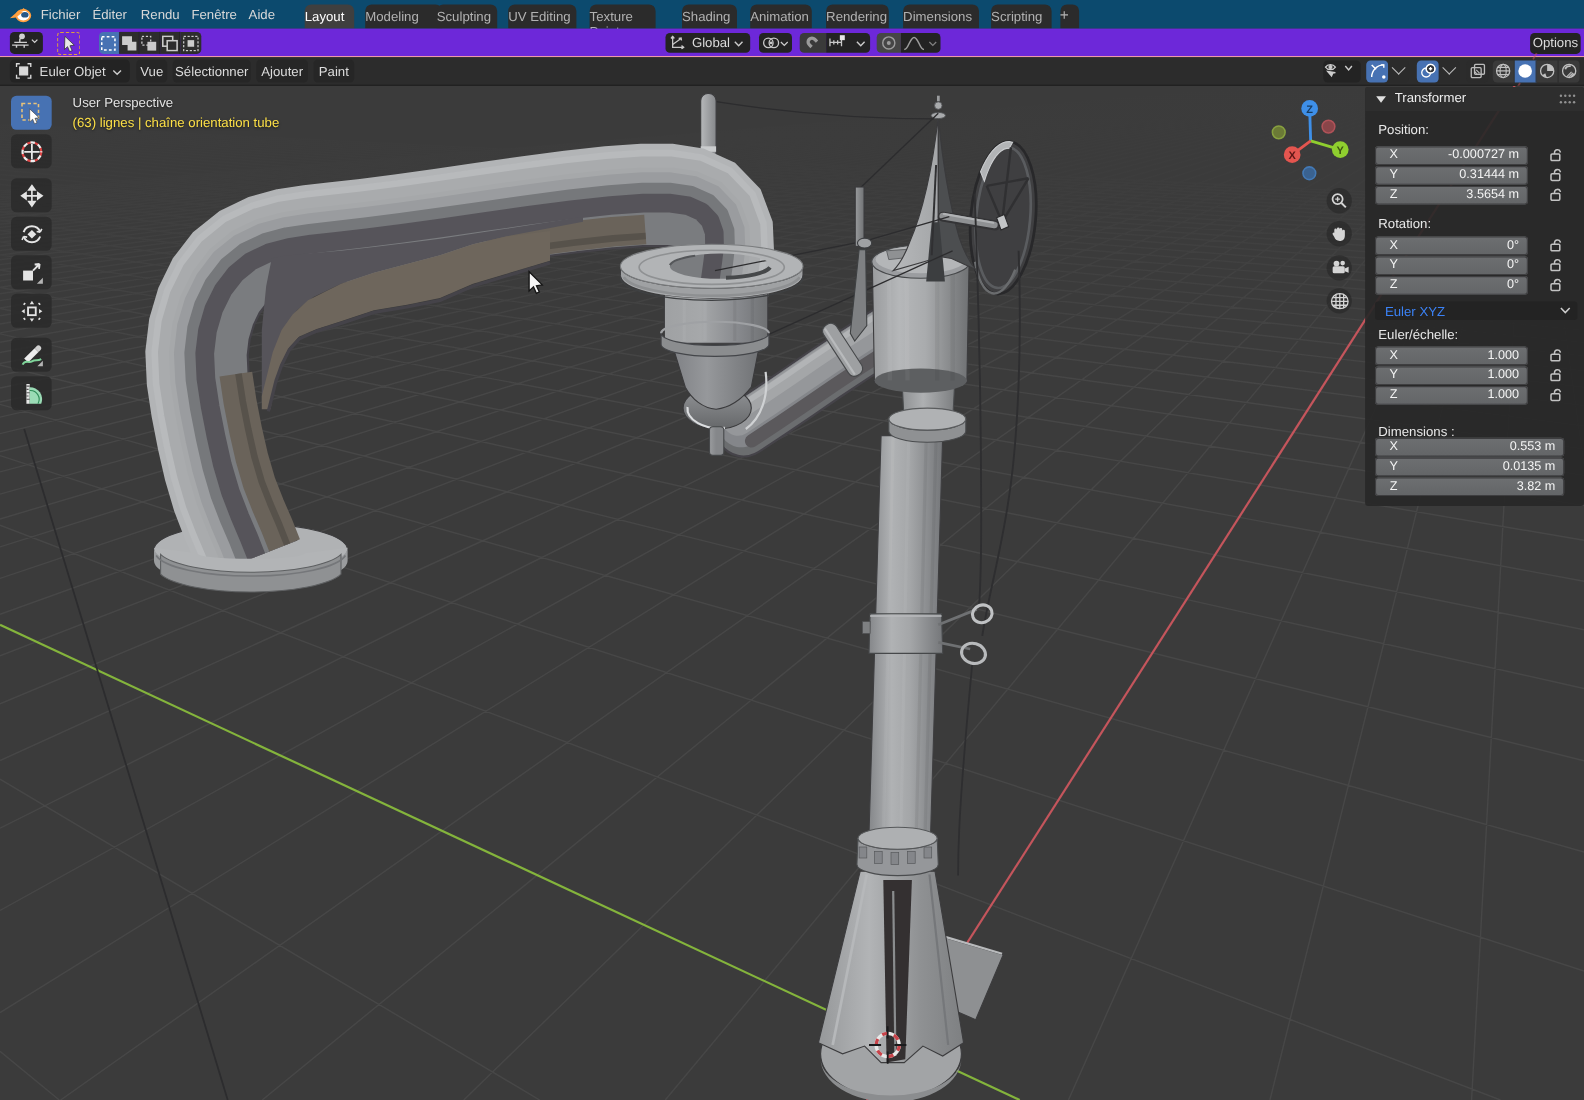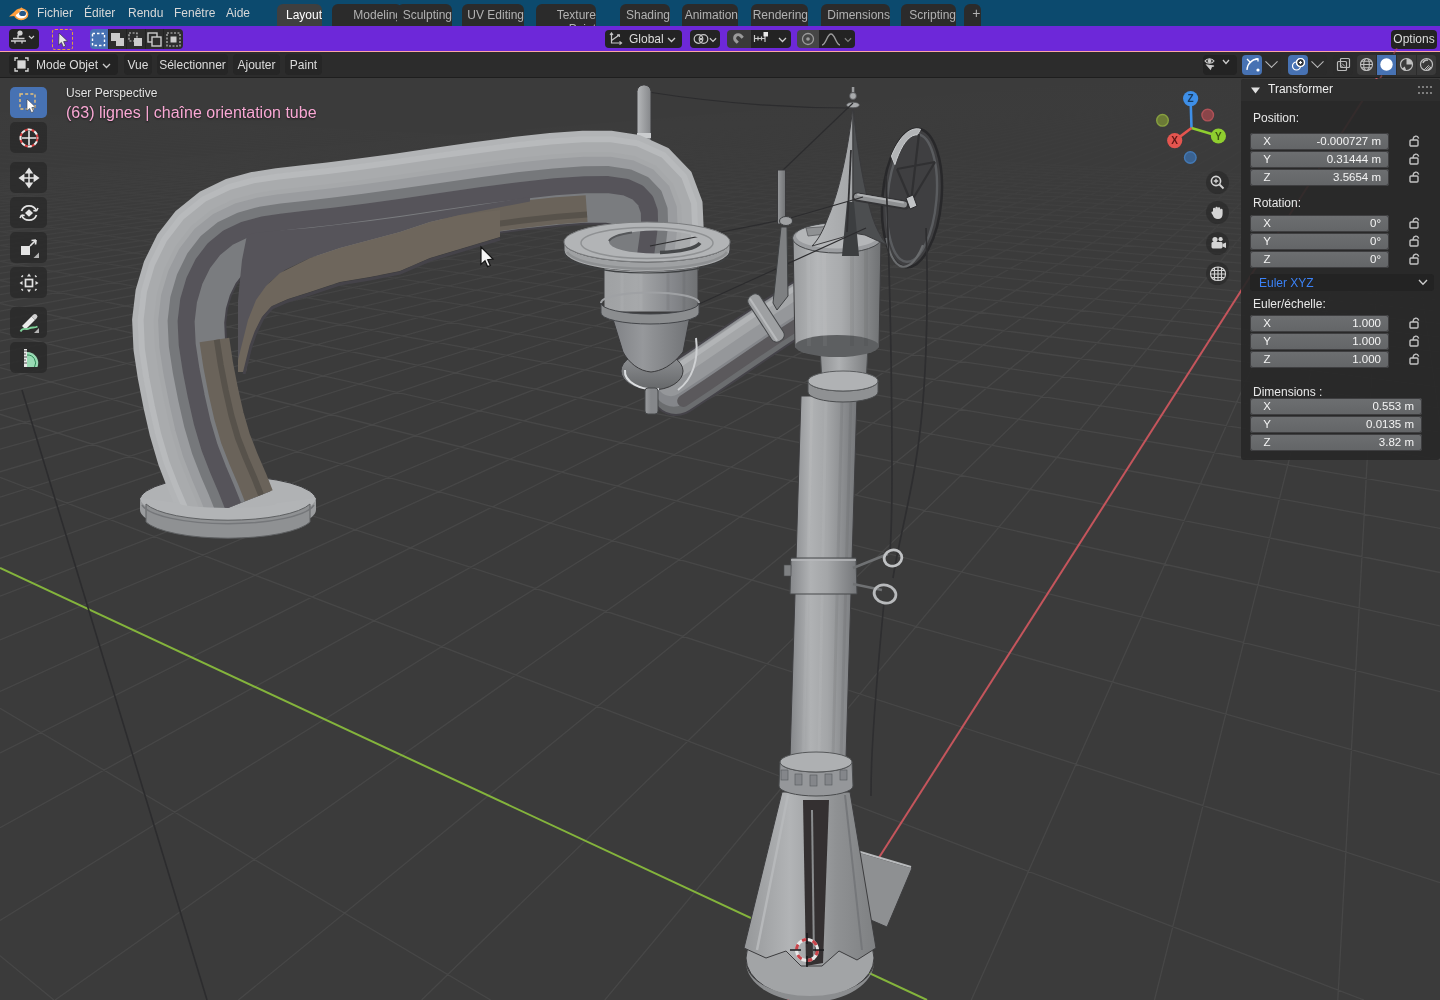--- a/index.html
+++ b/index.html
@@ -1,17 +1,17 @@
 <!DOCTYPE html>
 <html><head><meta charset="utf-8"><style>
 *{margin:0;padding:0;box-sizing:border-box}
 html,body{width:1440px;height:1000px;overflow:hidden;background:#3b3b3b;font-family:"Liberation Sans",sans-serif;font-size:12px}
 #topbar{position:absolute;left:0;top:0;width:1440px;height:26px;background:#0c4a6e}
 .menu{position:absolute;top:6px;color:#d8d8d8;font-size:12px}
-.tab{position:absolute;top:4px;height:22px;background:#2b2b2b;border-radius:6px 6px 0 0;color:#b2b2b2;text-align:right;padding-top:4px;font-size:12px}
+.tab{position:absolute;top:4px;height:22px;background:#2b2b2b;border-radius:6px 6px 0 0;color:#b2b2b2;text-align:left;padding-top:4px;font-size:12px}
 .tab.act{background:#3f3f3f;color:#fff}
 #row2{position:absolute;left:0;top:26px;width:1440px;height:26px;background:#6d28d9;border-bottom:1px solid #fca5a5}
 #row3{position:absolute;left:0;top:52px;width:1440px;height:26px;background:#2c2c2c;border-bottom:1px solid #1e1e1e}
 .btn{position:absolute;background:#232323;border-radius:4px;color:#dcdcdc;font-size:12px}
 .mbtn{top:2px;height:21px;background:#262626;text-align:center;padding-top:3.5px}
 .selgrp{position:absolute;left:90px;top:3px;height:20px;display:flex}
 .sb{width:18.5px;height:20px;background:#2d2d2d;display:flex;align-items:center;justify-content:center;border-right:1px solid #232323}
 .sb:first-child{border-radius:4px 0 0 4px}
 .sb:last-child{border-radius:0 4px 4px 0;border-right:none}
 .sb.act{background:#4772b3}
@@ -370,21 +370,21 @@
   <div class="btn" style="left:1391px;top:3.5px;width:46px;height:19px;text-align:center;padding-top:2px">Options</div>
 </div>
 <div id="row3">
   <div class="btn" style="left:9px;top:2px;width:109px;height:21px">
     <svg width="15" height="15" viewBox="0 0 15 15" style="margin:3px 0 0 5px">
         <g fill="none" stroke="#d8d8d8" stroke-width="1.3">
           <path d="M1 4 L1 1 L4 1 M11 1 L14 1 L14 4 M14 11 L14 14 L11 14 M4 14 L1 14 L1 11"></path>
           <rect x="4" y="4" width="7" height="7" fill="#d8d8d8"></rect>
         </g>
       </svg>
-    <span style="position:absolute;left:27px;top:3.5px">Mode Objet</span>
+    <span style="position:absolute;left:27px;top:3.5px">Euler Objet</span>
     <svg width="9" height="6" viewBox="0 0 9 6" style="position:absolute;right:7px;top:8.5px">
         <path d="M1 1 l3.5 3.5 L8 1" stroke="#ccc" stroke-width="1.3" fill="none"></path>
       </svg>
   </div>
   <div class="btn mbtn" style="left:124px;width:28px">Vue</div>
   <div class="btn mbtn" style="left:157px;width:71px">Sélectionner</div>
   <div class="btn mbtn" style="left:233px;width:47px">Ajouter</div>
   <div class="btn mbtn" style="left:285px;width:37px">Paint</div>
   <div class="btn" style="left:1203px;top:2.5px;width:34px;height:20px">
      <svg width="30" height="17" viewBox="0 0 30 17">
@@ -689,16 +689,16 @@
       <span class="fv">3.82&nbsp;m</span>
     </div>
 <div style="position:absolute;left:9px;top:195px;width:184px;height:17px;background:#232323;border-radius:3px;color:#3b82f6;font-size:12px">
 <span style="position:absolute;left:9px;top:1.5px">Euler XYZ</span>
 <svg width="10" height="7" viewBox="0 0 10 7" style="position:absolute;right:6px;top:5px">
         <path d="M1 1 l4 4.2 L9 1" stroke="#ccc" stroke-width="1.4" fill="none"></path>
       </svg>
     </div>
 </div>
 <div style="position:absolute;left:66px;top:86px;color:#e2e2e2;font-size:12px;text-shadow:0 1px 2px rgba(0,0,0,.6)">User Perspective</div>
-<div style="position:absolute;left:66px;top:104px;color:#f9a8d4;font-size:16px;text-shadow:0 1px 2px rgba(0,0,0,.6)">(63) lignes | chaîne orientation tube</div>
+<div style="position:absolute;left:66px;top:104px;color:#fde047;font-size:12px;text-shadow:0 1px 2px rgba(0,0,0,.6)">(63) lignes | chaîne orientation tube</div>
 <svg width="40" height="30" viewBox="0 0 40 30" style="position:absolute;left:1372px;top:48px;pointer-events:none">
     <line x1="25" y1="0" x2="21.7" y2="6" stroke="#c4555c" stroke-width="1.6" opacity=".5"></line>
     <line x1="9.9" y1="27.5" x2="7" y2="32" stroke="#c4555c" stroke-width="1.6" opacity=".5"></line>
   </svg>
 </body></html>

